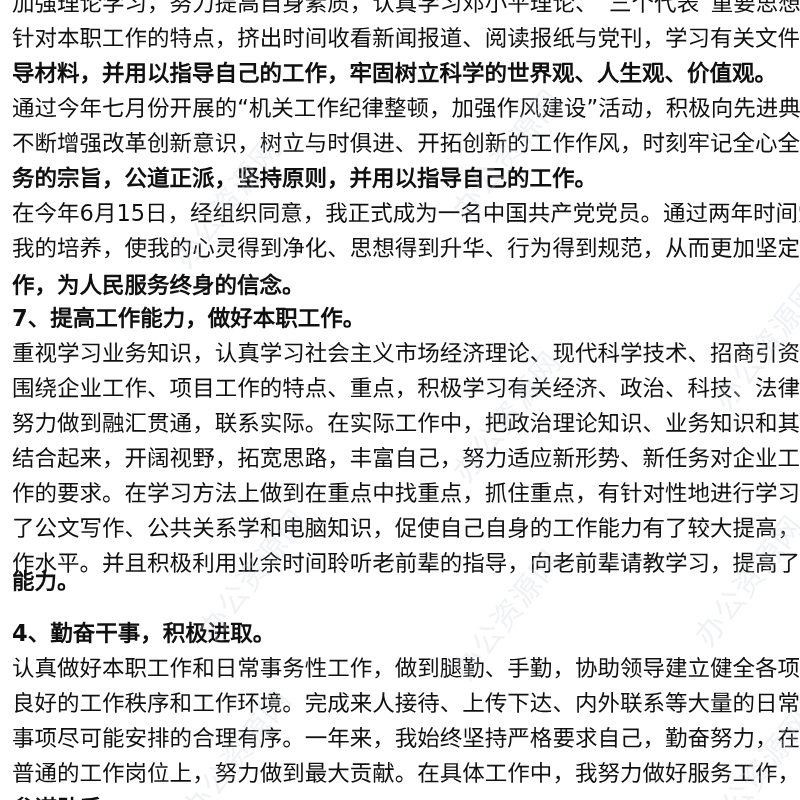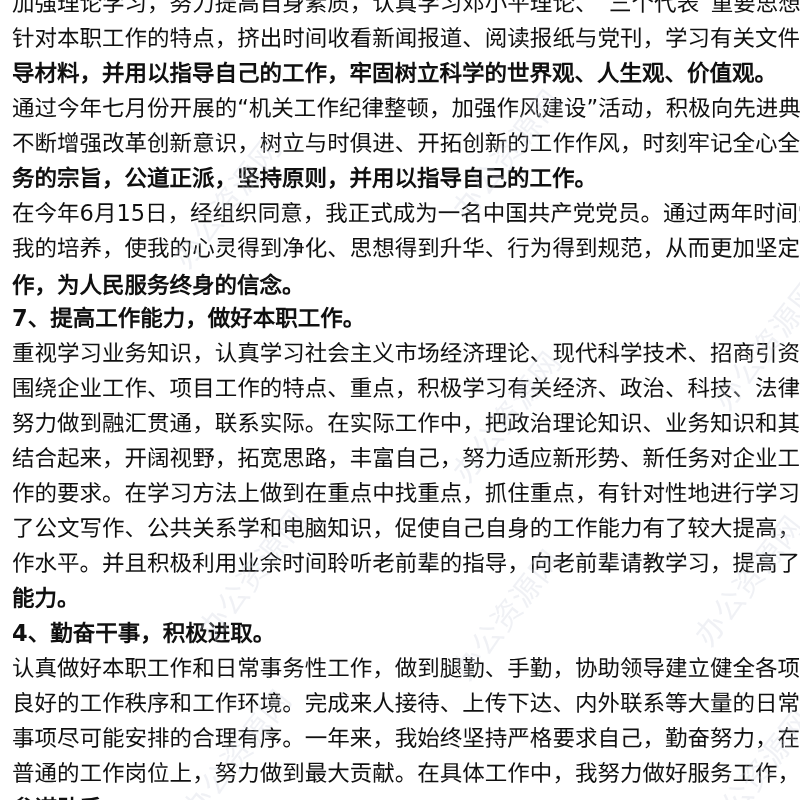--- a/index.html
+++ b/index.html
@@ -572,21 +572,21 @@
         <span>辈</span>
         <span>请</span>
         <span>教</span>
         <span>学</span>
         <span>习</span>
         <span>，</span>
         <span>提</span>
         <span>高</span>
         <span>了</span>
       </div>
-      <div class="doc-line flush" style="top: 581px;">能力。</div>
+      <div class="doc-line flush" style="top: 564px;">能力。</div>
       <div class="doc-line flush" style="top: 616px;">4、勤奋干事，积极进取。</div>
       <div class="doc-line just" style="top: 651px;">
         <span>认</span>
         <span>真</span>
         <span>做</span>
         <span>好</span>
         <span>本</span>
         <span>职</span>
         <span>工</span>
         <span>作</span>

